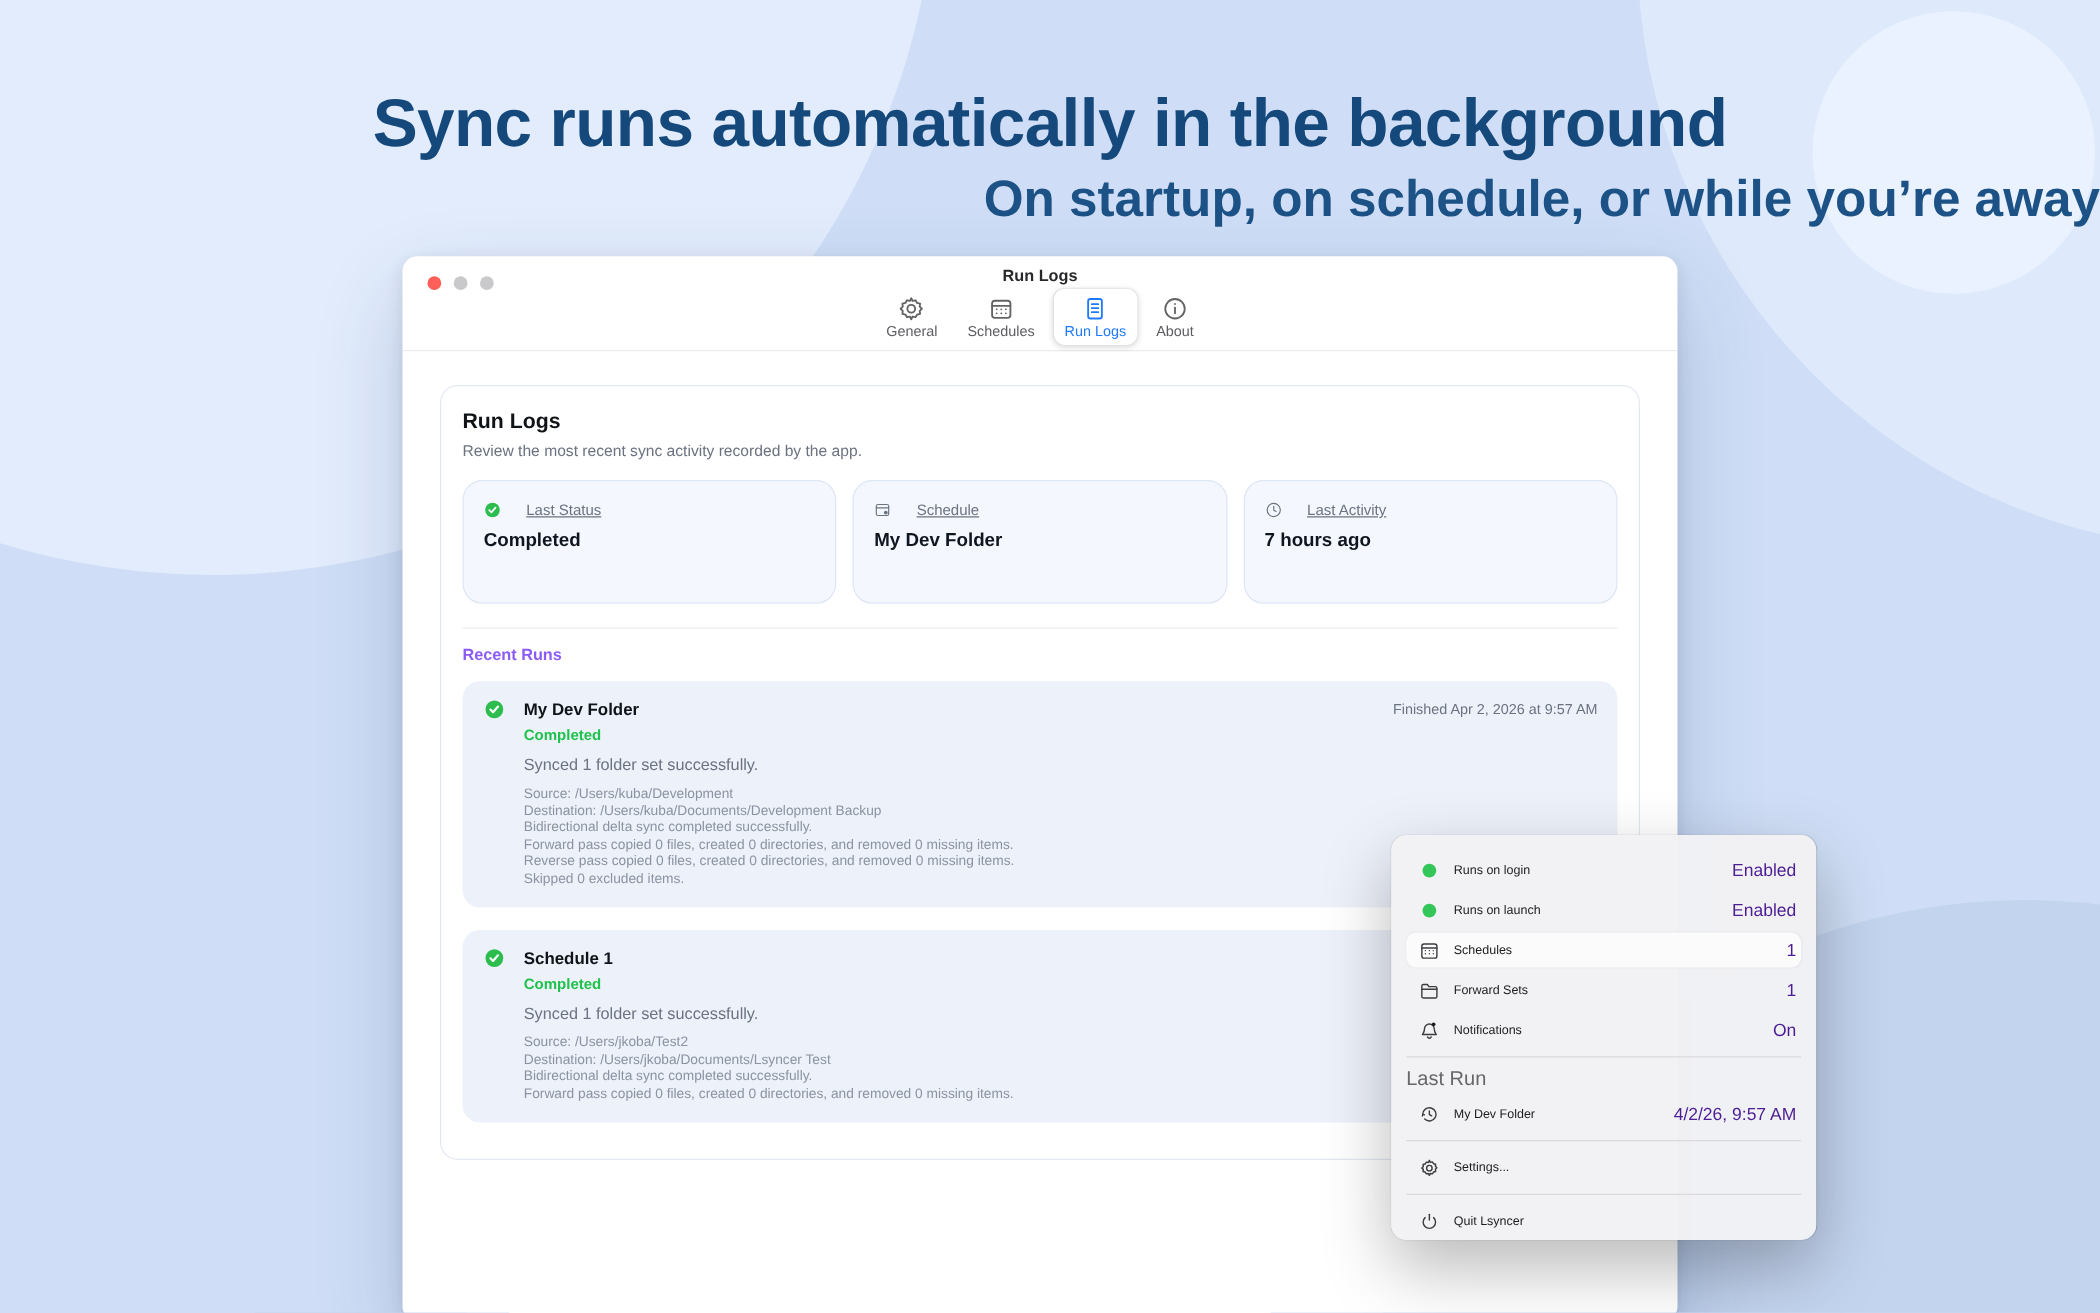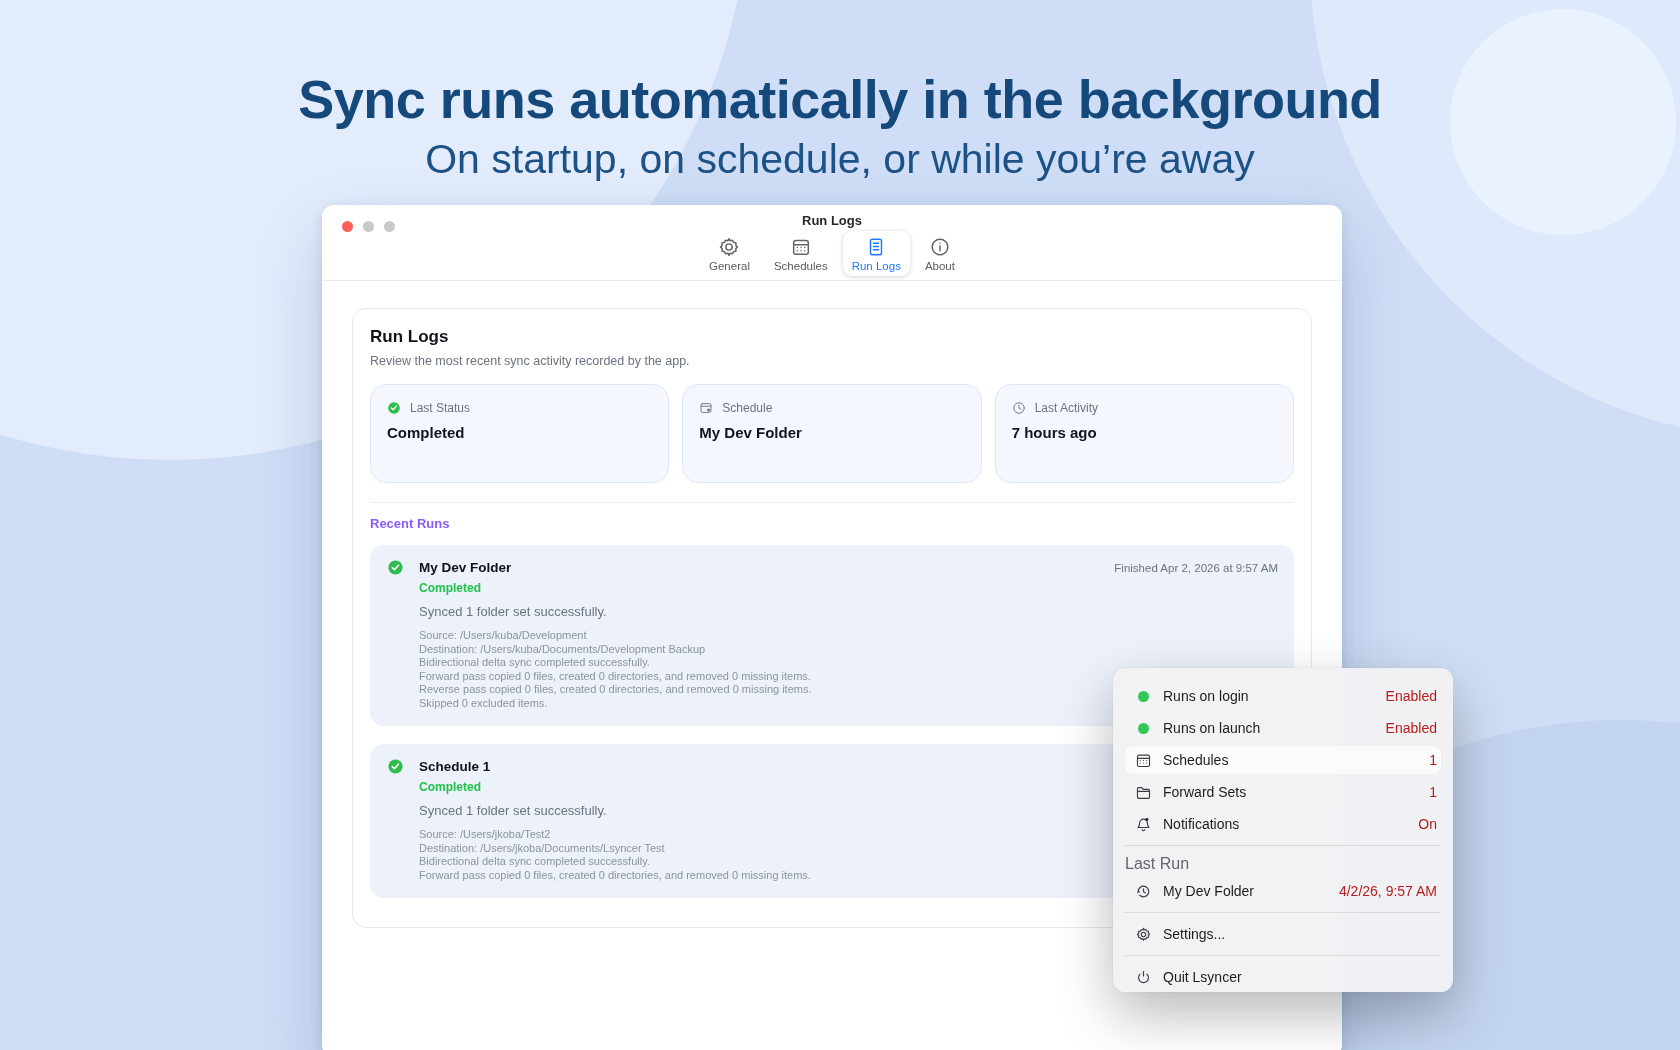--- a/index.html
+++ b/index.html
@@ -14,21 +14,21 @@
   .bg-circle { position:absolute; border-radius:50%; }
   .bg-a { left:-410px; top:-700px; width:1160px; height:1160px; background:#e2ecfc; }
   .bg-b { left:360px;  top:770px;  width:760px;  height:760px;  background:#e2ecfc; }
   .bg-d { left:1310px; top:-520px; width:960px;  height:960px;  background:#deeafc; }
   .bg-c { left:1450px; top:9px;    width:226px;  height:226px;  background:#e9f2fe; }
   .bg-e { left:1120px; top:720px;  width:1000px; height:1000px; background:#c3d4ef; }
 
   
   .hero { position:absolute; left:0; top:68px; width:1680px; text-align:center; }
   .hero h1 { font-size:54px; font-weight:bold; color:#15497c; letter-spacing:-0.5px; }
-  .hero h2 { font-size:41px; font-weight:normal; color:#1c5285; margin-top:6px; }
+  .hero h2 { font-size:41px; font-weight:bold; color:#1c5285; margin-top:6px;text-align:right; }
 
   
   .app-window {
     position:absolute; left:322px; top:205px; width:1020px; height:852px;
     background:#ffffff; border-radius:12px; overflow:hidden;
     box-shadow:0 30px 70px rgba(30,60,120,.20), 0 4px 14px rgba(0,0,0,.10);
   }
   .titlebar { position:relative; height:76px; border-bottom:1px solid #ebebee; }
   .traffic { position:absolute; left:20px; top:16px; display:flex; gap:10px; }
   .traffic .dot { width:11px; height:11px; border-radius:50%; }
@@ -49,21 +49,21 @@
   .panel {
     position:absolute; left:30px; top:103px; width:960px; height:620px;
     border:1px solid #e3e8f2; border-radius:14px; background:#fff;
     padding:18px 17px;
   }
   .panel-heading { font-size:17px; font-weight:bold; color:#101418; }
   .panel-desc { font-size:12.5px; color:#6b7280; margin-top:7px; }
   .stat-row { display:flex; gap:13px; margin-top:16px; }
   .stat-card { width:300px; height:99px; background:#f4f8fe; border:1px solid #dde6f6;
     border-radius:16px; padding:16px 16px; }
-  .stat-label-row { display:flex; align-items:center; gap:9px; font-size:12px; color:#6b7280; }
+  .stat-label-row { display:flex; align-items:center; gap:20px; font-size:12px; color:#6b7280;text-decoration:underline; }
   .stat-label-row svg { width:14px; height:14px; }
   .stat-value { margin-top:9px; font-size:15px; font-weight:bold; color:#0f1620; }
   .panel hr { border:none; border-top:1px solid #ededf1; margin:19px 0 0; }
   .recent-heading { margin-top:13px; font-size:13px; font-weight:bold; color:#8b5cf6; }
 
   .run-card { background:#edf1fa; border-radius:14px; margin-top:14px; padding:14px 16px 16px 17px; }
   .run-head { display:flex; align-items:center; }
   .run-head svg { width:17px; height:17px; flex:0 0 17px; }
   .run-title { margin-left:15px; font-size:13.5px; font-weight:bold; color:#101418; flex:1 1 auto; }
   .run-meta { font-size:11.5px; color:#6b7280; }
@@ -78,22 +78,22 @@
     position:absolute; left:1113px; top:668px; width:340px; height:324px;
     background:rgba(242,242,244,.97); border-radius:12px; padding-top:12px;
     box-shadow:0 22px 55px rgba(0,0,0,.28), 0 0 1px rgba(0,0,0,.25);
   }
   .menu-row { height:32px; display:flex; align-items:center; padding:0 16px 0 20px; position:relative; }
   .menu-row.hl::before { content:""; position:absolute; left:12px; right:12px; top:2px; bottom:2px;
     background:#fbfbfc; border-radius:8px; box-shadow:0 0 2px rgba(0,0,0,.06); }
   .menu-ic { width:20px; display:flex; justify-content:center; align-items:center; position:relative; z-index:1; }
   .menu-ic svg { width:17px; height:17px; }
   .menu-dot { width:11px; height:11px; border-radius:50%; background:#33c759; }
-  .menu-label { margin-left:10px; font-size:14px; color:#1d1d1f; flex:1 1 auto; position:relative; z-index:1; }
-  .menu-value { font-size:14px; color:#b91c1c; position:relative; z-index:1; }
+  .menu-label { margin-left:10px; font-size:10px; color:#1d1d1f; flex:1 1 auto; position:relative; z-index:1; }
+  .menu-value { font-size:14px; color:#4c1d95; position:relative; z-index:1; }
   .menu-sep { height:1px; background:#dadadc; margin:5px 12px; }
   .menu-section { padding:4px 16px 2px 12px; font-size:16px; color:#66666b; }
 
   svg.line-ic { fill:none; stroke-width:1.6; stroke-linecap:round; stroke-linejoin:round; }
   .menu svg.line-ic { stroke:#3c3c40; }
 </style>
 </head>
 <body>
 
 <div class="bg-circle bg-a"></div>

